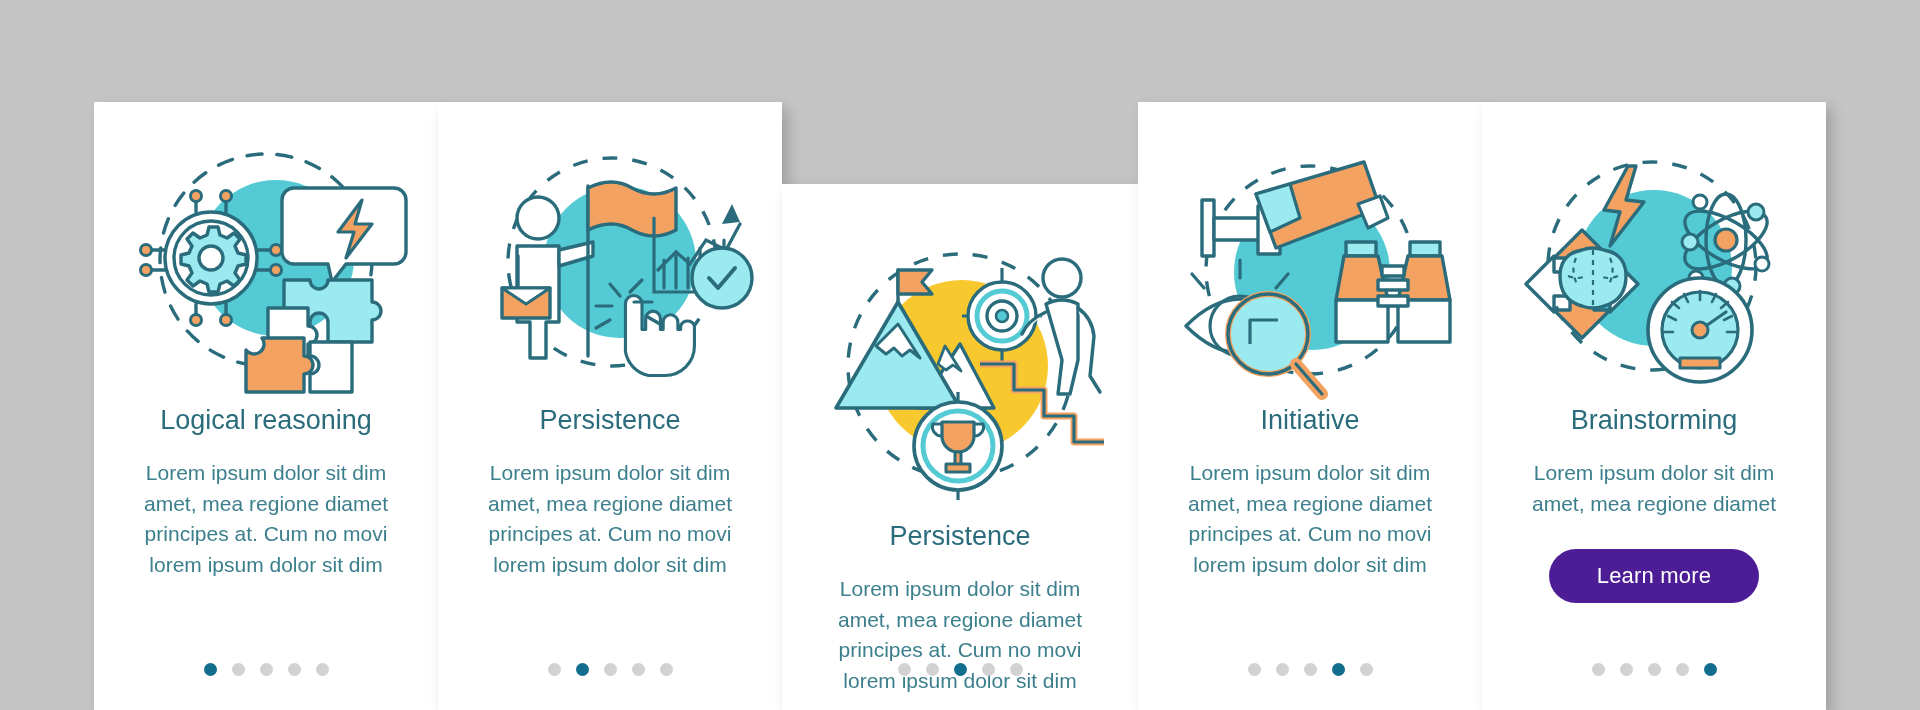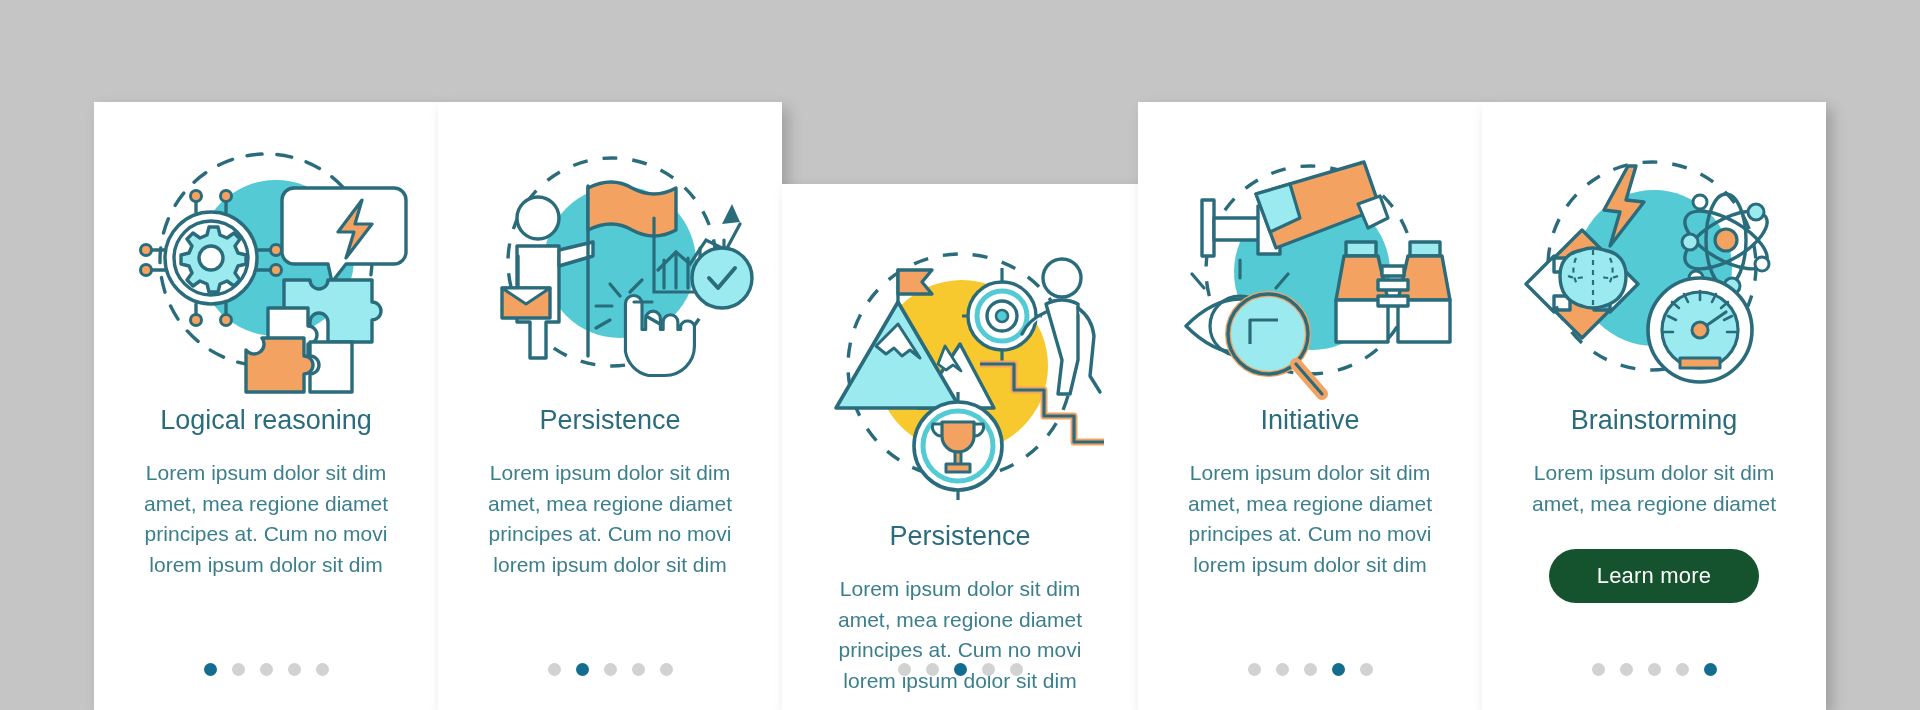--- a/index.html
+++ b/index.html
@@ -54,21 +54,21 @@
     color: #3c7f8c;
     font-size: 21px;
     line-height: 1.45;
     text-align: center;
     margin-top: 22px;
     width: 270px;
     white-space: pre-line;
   }
   .cta {
     margin-top: 30px;
-    background: #14532d;
+    background: #4c1d95;
     color: #ffffff;
     border: none;
     border-radius: 30px;
     font-family: "Liberation Sans", sans-serif;
     font-size: 22px;
     padding: 14px 48px;
     cursor: pointer;
     letter-spacing: .2px;
   }
   .dots {

